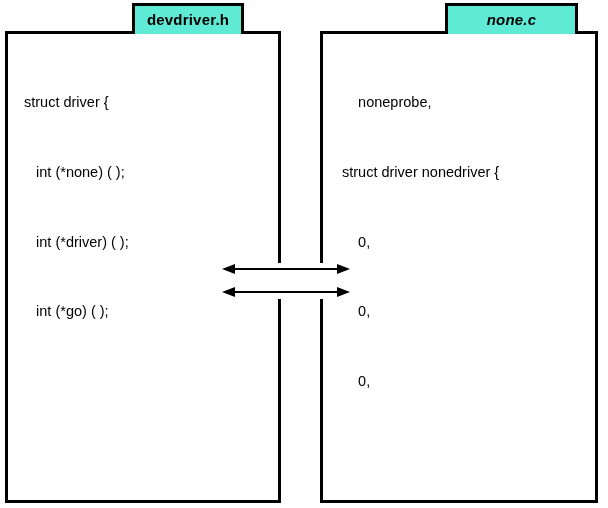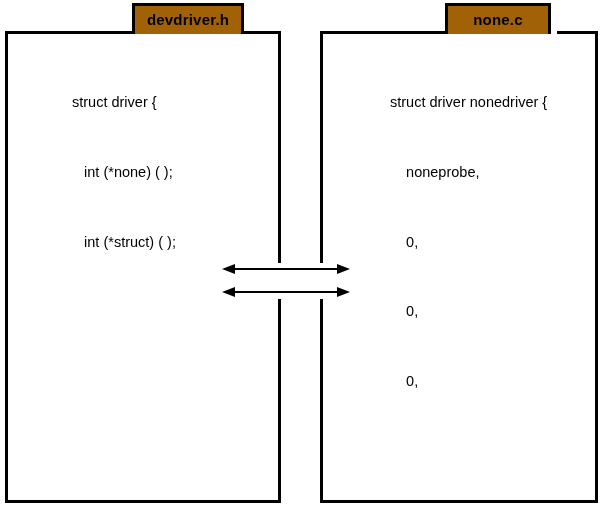--- a/index.html
+++ b/index.html
@@ -21,21 +21,21 @@
   }
 
   
   .card { position: absolute; }
 
   .tab {
     position: absolute;
     border-left: 3px solid #000;
     border-top: 3px solid #000;
     border-right: 3px solid #000;
-    background: #a16207;
+    background: #5eead4;
     height: 31px;
     display: flex;
     align-items: center;
     justify-content: center;
     z-index: 3;
   }
   .tab-label {
     font-weight: bold;
     font-size: 15px;
     letter-spacing: 0.2px;
@@ -59,21 +59,21 @@
 
   
   .code {
     position: absolute;
     z-index: 4;
     color: #000;
     font-size: 14.5px;
     white-space: pre;
     line-height: 23.2px;
   }
-  .code .ln { display: block; height: 23.2px; margin-left: 48px; }
+  .code .ln { display: block; height: 23.2px; }
 
   
   .arrow {
     position: absolute;
     z-index: 6;
     height: 14px;
   }
   .arrow svg { display: block; }
 
   
@@ -94,50 +94,51 @@
 
     <div class="tab" style="left:132px; top:3px; width:112px;">
       <span class="tab-label">devdriver.h</span>
     </div>
 
     <div class="tab-notch" style="left:135px; top:30px; width:106px; height:5px;"></div>
 
     <div class="code" style="left:24px; top:45px; width:250px;">
       <span class="ln">struct driver {</span>
       <span class="ln">   int (*none) ( );</span>
-      <span class="ln">   int (*struct) ( );</span>
+      <span class="ln">   int (*driver) ( );</span>
+      <span class="ln">   int (*go) ( );</span>
       
       
       
       
       
       
       
       
       
       
       
       
       
     </div>
   </div>
 
   <div class="card">
 
     <div class="body-box" style="left:320px; top:31px; width:278px; height:472px;"></div>
 
-    <div class="tab" style="left:445px; top:3px; width:106px;">
+    <div class="tab" style="left:445px; top:3px; width:133px;font-style:italic;">
       <span class="tab-label">none.c</span>
     </div>
 
     <div class="tab-notch" style="left:448px; top:30px; width:109px; height:5px;"></div>
 
     <div class="code" style="left:342px; top:45px; width:250px;">
+      <span class="ln">    noneprobe,</span>
       <span class="ln">struct driver nonedriver {</span>
-      <span class="ln">    noneprobe,</span>
       <span class="ln">    0,</span>
       <span class="ln">    0,</span>
       <span class="ln">    0,</span>
       
       
       
       
       
       
       

